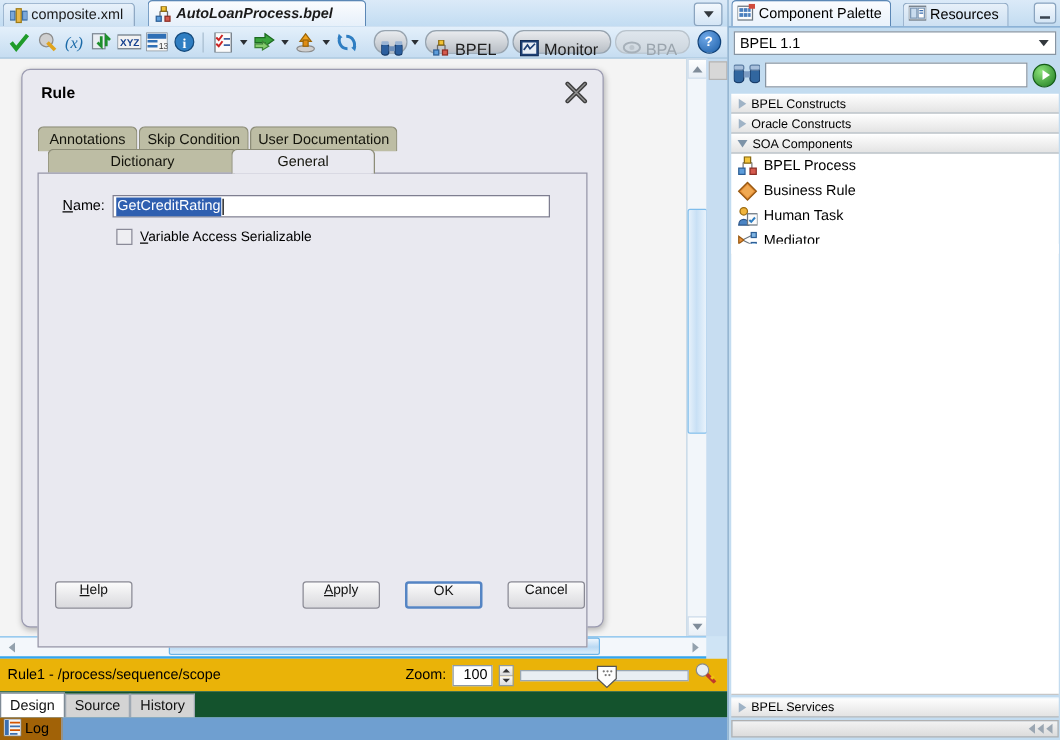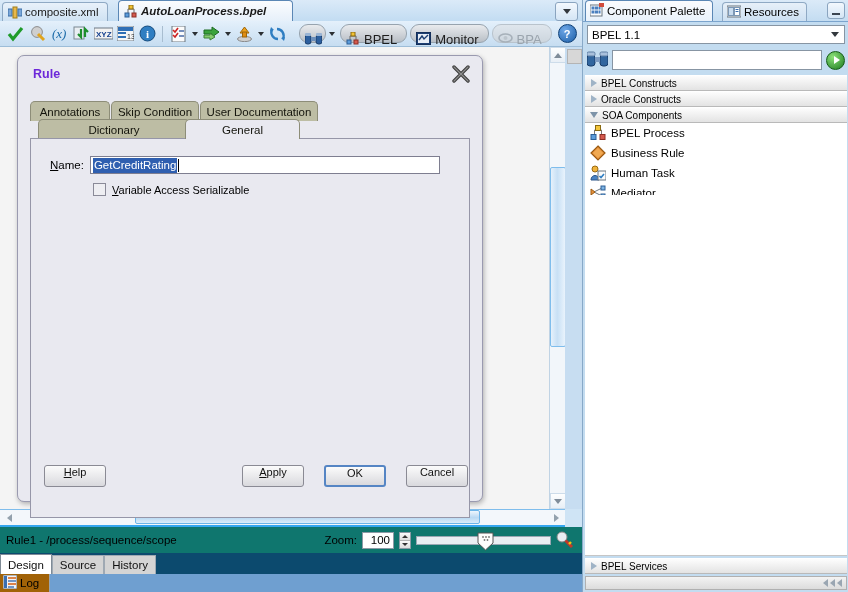--- a/index.html
+++ b/index.html
@@ -68,51 +68,51 @@
      display:flex;align-items:center;}
   .hs-btn{width:18px;height:15px;display:flex;align-items:center;justify-content:center;flex:0 0 auto;}
   .arr-l{width:0;height:0;border-top:4px solid transparent;border-bottom:4px solid transparent;border-right:5px solid #93a1ad;}
   .arr-r{width:0;height:0;border-top:4px solid transparent;border-bottom:4px solid transparent;border-left:5px solid #93a1ad;}
   .hs-track{position:relative;flex:1 1 auto;height:15px;}
   .hs-thumb{position:absolute;left:117px;top:0;width:345px;height:14px;box-sizing:border-box;
      background:linear-gradient(#eef6fd,#b9d9f3 55%,#dbecfa);border:1px solid #6cb4e8;border-radius:2px;}
 
   
   .statusbar{position:absolute;left:0;top:527px;width:582px;height:26px;
-     background:#0f766e;display:flex;align-items:center;padding:0 6px;box-sizing:border-box;font-size:11.5px;}
+     background:#eab308;display:flex;align-items:center;padding:0 6px;box-sizing:border-box;font-size:11.5px;}
   .status-path{flex:0 0 auto;}
   .zoom-wrap{position:absolute;right:8px;top:0;height:26px;display:flex;align-items:center;gap:5px;}
   .zoom-label{font-size:11.5px;}
   .zoom-box{width:32px;height:17px;background:#fff;border:1px solid #8d9aa6;box-sizing:border-box;
      text-align:right;padding-right:3px;line-height:15px;font-size:11.5px;}
   .spinner{width:12px;height:17px;display:flex;flex-direction:column;border:1px solid #8d9aa6;box-sizing:border-box;}
   .spinner div{flex:1;display:flex;align-items:center;justify-content:center;background:linear-gradient(#fafafa,#dcdcdc);}
   .spinner div:first-child{border-bottom:1px solid #b2b2b2;}
   .sp-u{width:0;height:0;border-left:3px solid transparent;border-right:3px solid transparent;border-bottom:3px solid #333;}
   .sp-d{width:0;height:0;border-left:3px solid transparent;border-right:3px solid transparent;border-top:3px solid #333;}
   .slider{position:relative;width:135px;height:9px;background:#e9eef3;border:1px solid #9aa7b3;box-sizing:border-box;}
   .slider-knob{position:absolute;left:60px;top:-5px;width:17px;height:19px;}
 
   
-  .btmtabs{position:absolute;left:0;top:553px;width:582px;height:21px;background:#0c4a6e;
+  .btmtabs{position:absolute;left:0;top:553px;width:582px;height:21px;background:#14532d;
      display:flex;align-items:flex-end;}
   .btab{height:19px;padding:0 7px;display:flex;align-items:center;font-size:11.5px;
      border:1px solid #9fa9b3;border-bottom:none;background:#d4d4d4;color:#111;box-sizing:border-box;}
   .btab.sel{background:#fff;border-color:#7f8b96;height:20px;}
 
   
   .logbar{position:absolute;left:0;top:574px;width:582px;height:18px;background:#6f9fd0;display:flex;align-items:center;}
   .logtab{height:18px;padding:0 10px 0 3px;display:flex;align-items:center;gap:3px;
      background:#a16207;border-right:1px solid #9aa4ae;font-size:11.5px;}
 
   
   .dialog{position:absolute;left:17px;top:55px;width:464px;height:445px;
      background:#e9e9f0;border:1px solid #9a9ab0;border-radius:7px;
      box-shadow:1px 2px 5px rgba(0,0,0,.28);}
-  .dlg-title{position:absolute;left:15px;top:11px;font-size:12.5px;font-weight:bold;color:#6d28d9;}
+  .dlg-title{position:absolute;left:15px;top:11px;font-size:12.5px;font-weight:bold;color:#000000;}
   .dlg-close{position:absolute;right:12px;top:9px;width:18px;height:18px;}
   .tabrow{position:absolute;left:12px;width:440px;height:20px;}
   .tabrow.r1{top:45px;}
   .tabrow.r2{top:63px;}
   .dtab{position:absolute;height:20px;display:flex;align-items:center;justify-content:center;
      box-sizing:border-box;border:1px solid #8d8d78;border-bottom:none;border-radius:5px 5px 0 0;
      background:#bdbda4;color:#14140c;font-size:11.5px;}
   .dtab.sel{background:#e9e9f0;border-color:#8d8d78;z-index:2;}
   .panel{position:absolute;left:12px;top:82px;width:440px;height:380px;
      background:#e9e9f0;border:1px solid #9696a8;box-sizing:border-box;}

